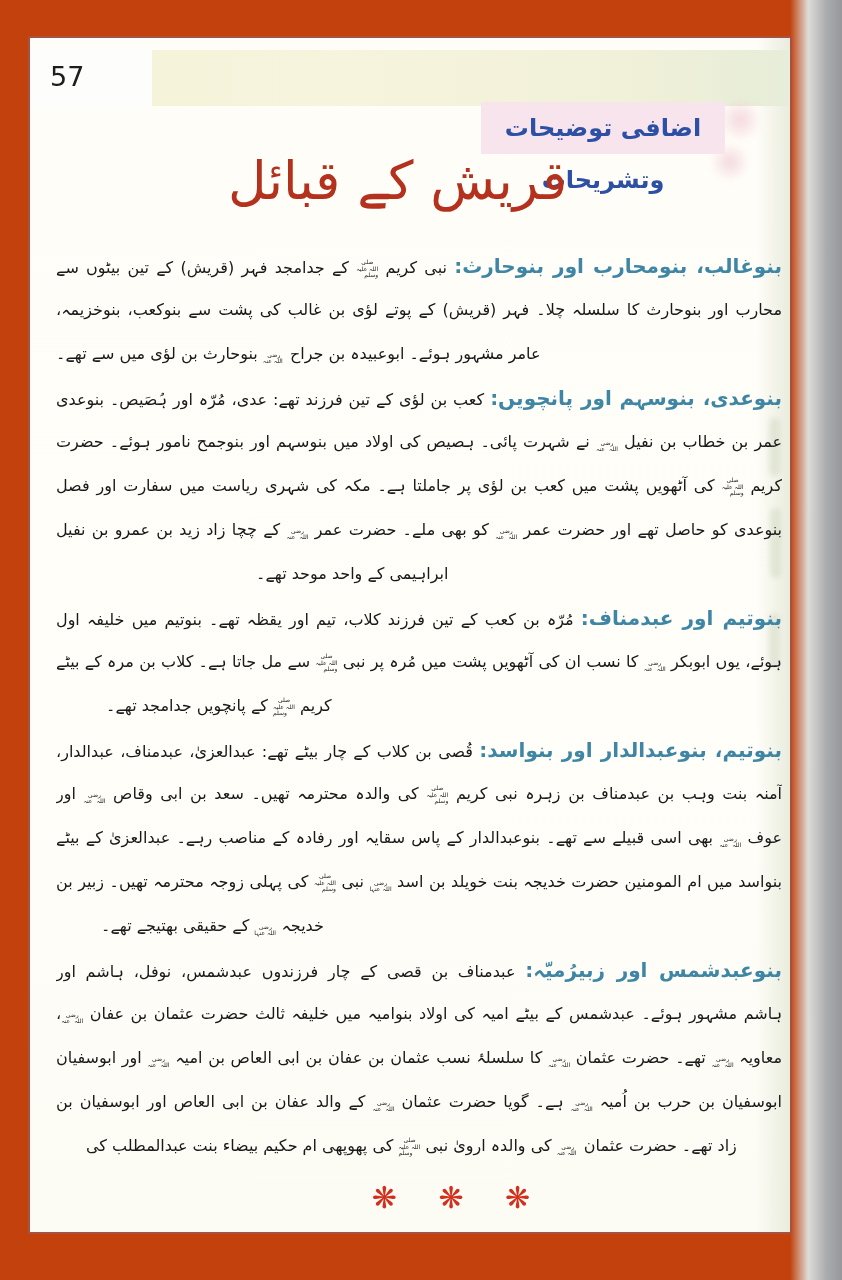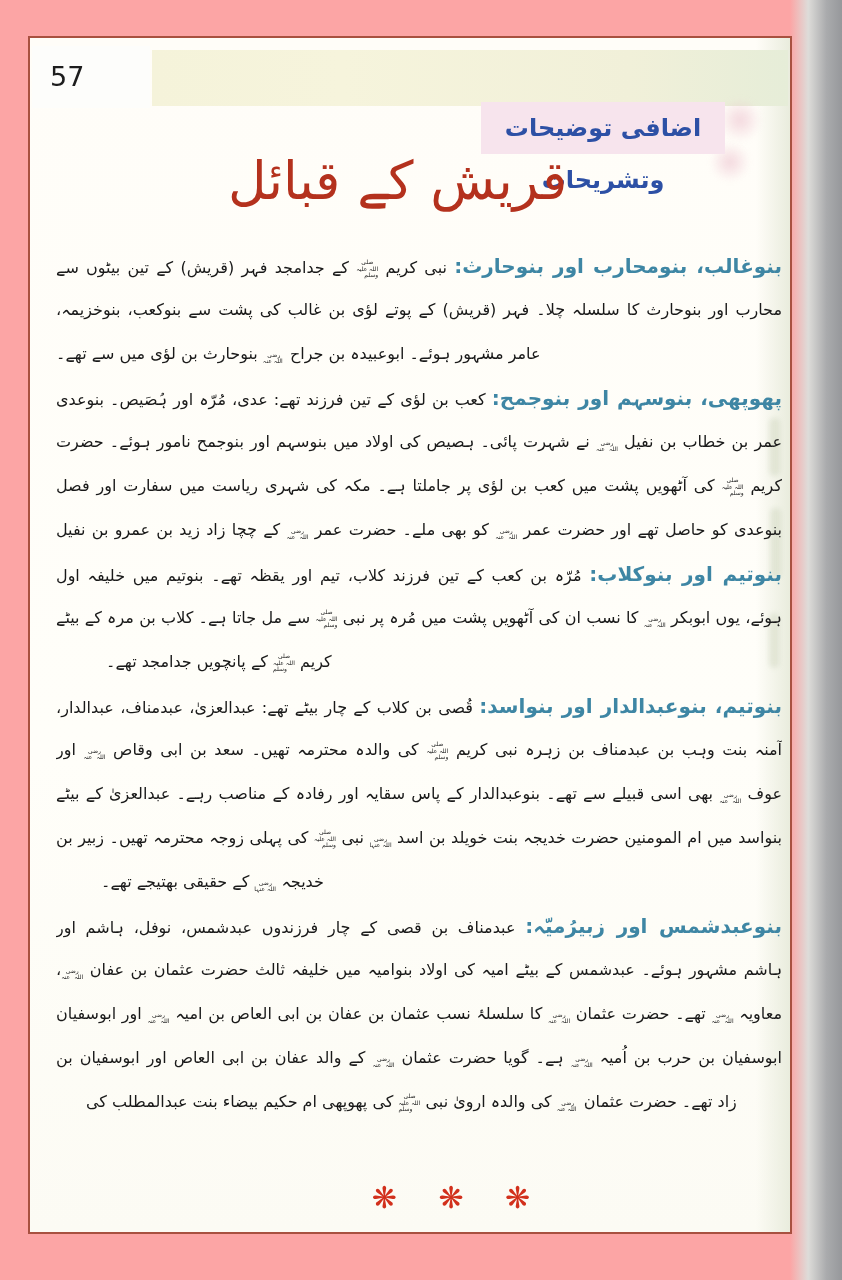--- a/index.html
+++ b/index.html
@@ -1,18 +1,18 @@
 <!DOCTYPE html>
 <html lang="ur"><head>
 <meta charset="utf-8">
 <style>
   html,body{margin:0;padding:0;}
   .photo{
     position:relative;width:842px;height:1280px;overflow:hidden;
-    background:#fca5a5;
+    background:#c2410c;
     font-family:"DejaVu Sans",sans-serif;
   }
   .book-edge{
     position:absolute;right:0;top:0;width:52px;height:100%;
     background:linear-gradient(to right, rgba(250,250,247,0) 0%, #dddcd9 35%, #aaabad 70%, #96989b 100%);
   }
   .page-frame{
     position:absolute;left:28px;top:36px;width:760px;height:1194px;
     border:2px solid #a85140;
     background:
@@ -95,28 +95,29 @@
 
     <div class="body-col">
 
       <div class="para">
         <div class="line"><span class="head">بنوغالب، بنومحارب اور بنوحارث:</span> <span>نبی کریم <span class="hon">صلی اللہ علیہ وسلم</span> کے جدامجد فہر (قریش) کے تین بیٹوں سے بنوغالب کے علاوہ بنو</span></div>
         <div class="line"><span>محارب اور بنوحارث کا سلسلہ چلا۔ فہر (قریش) کے پوتے لؤی بن غالب کی پشت سے بنوکعب، بنوخزیمہ، بنوحارث اور بنو</span></div>
         <div class="line endline" style="padding-left:0px"><span>عامر مشہور ہوئے۔ ابوعبیدہ بن جراح <span class="hon">رضی اللہ عنہ</span> بنوحارث بن لؤی میں سے تھے۔</span></div>
       </div>
 
       <div class="para">
-        <div class="line"><span class="head">پھوپھی، بنوسہم اور بنوجمح:</span> <span>کعب بن لؤی کے تین فرزند تھے: عدی، مُرّہ اور ہُصَیص۔ بنوعدی میں آگے چل کر خلیفۂ ثانی</span></div>
+        <div class="line"><span class="head">بنوعدی، بنوسہم اور پانچویں:</span> <span>کعب بن لؤی کے تین فرزند تھے: عدی، مُرّہ اور ہُصَیص۔ بنوعدی میں آگے چل کر خلیفۂ ثانی</span></div>
         <div class="line"><span>عمر بن خطاب بن نفیل <span class="hon">رضی اللہ عنہ</span> نے شہرت پائی۔ ہصیص کی اولاد میں بنوسہم اور بنوجمح نامور ہوئے۔ حضرت عمر  کا نسب نبی</span></div>
         <div class="line"><span>کریم <span class="hon">صلی اللہ علیہ وسلم</span> کی آٹھویں پشت میں کعب بن لؤی پر جاملتا ہے۔ مکہ کی شہری ریاست میں سفارت اور فصل مقدمات کے شعبے</span></div>
         <div class="line"><span>بنوعدی کو حاصل تھے اور حضرت عمر <span class="hon">رضی اللہ عنہ</span> کو بھی ملے۔ حضرت عمر <span class="hon">رضی اللہ عنہ</span> کے چچا زاد زید بن عمرو بن نفیل اپنے زمانے میں دین</span></div>
+        <div class="line endline" style="padding-left:200px"><span>ابراہیمی کے واحد موحد تھے۔</span></div>
       </div>
 
       <div class="para">
-        <div class="line"><span class="head">بنوتیم اور بنوکلاب:</span> <span>مُرّہ بن کعب کے تین فرزند کلاب، تیم اور یقظہ تھے۔ بنوتیم میں خلیفہ اول حضرت ابوبکر صدیق </span></div>
+        <div class="line"><span class="head">بنوتیم اور عبدمناف:</span> <span>مُرّہ بن کعب کے تین فرزند کلاب، تیم اور یقظہ تھے۔ بنوتیم میں خلیفہ اول حضرت ابوبکر صدیق </span></div>
         <div class="line"><span>ہوئے، یوں ابوبکر <span class="hon">رضی اللہ عنہ</span> کا نسب ان کی آٹھویں پشت میں مُرہ پر نبی <span class="hon">صلی اللہ علیہ وسلم</span> سے مل جاتا ہے۔ کلاب بن مرہ کے بیٹے قُصَیّ رسول</span></div>
         <div class="line endline" style="padding-left:50px"><span>کریم <span class="hon">صلی اللہ علیہ وسلم</span> کے پانچویں جدامجد تھے۔</span></div>
       </div>
 
       <div class="para">
         <div class="line"><span class="head">بنوتیم، بنوعبدالدار اور بنواسد:</span> <span>قُصی بن کلاب کے چار بیٹے تھے: عبدالعزیٰ، عبدمناف، عبدالدار، اور زہرہ۔ بنوزہرہ میں</span></div>
         <div class="line"><span>آمنہ بنت وہب بن عبدمناف بن زہرہ نبی کریم <span class="hon">صلی اللہ علیہ وسلم</span> کی والدہ محترمہ تھیں۔ سعد بن ابی وقاص <span class="hon">رضی اللہ عنہ</span> اور عبدالرحمٰن بن</span></div>
         <div class="line"><span>عوف <span class="hon">رضی اللہ عنہ</span> بھی اسی قبیلے سے تھے۔ بنوعبدالدار کے پاس سقایہ اور رفادہ کے مناصب رہے۔ عبدالعزیٰ کے بیٹے اسد تھے۔</span></div>
         <div class="line"><span>بنواسد میں ام المومنین حضرت خدیجہ بنت خویلد بن اسد <span class="hon">رضی اللہ عنہا</span> نبی <span class="hon">صلی اللہ علیہ وسلم</span> کی پہلی زوجہ محترمہ تھیں۔ زبیر بن عوام  حضرت</span></div>
         <div class="line endline" style="padding-left:45px"><span>خدیجہ <span class="hon">رضی اللہ عنہا</span> کے حقیقی بھتیجے تھے۔</span></div>

